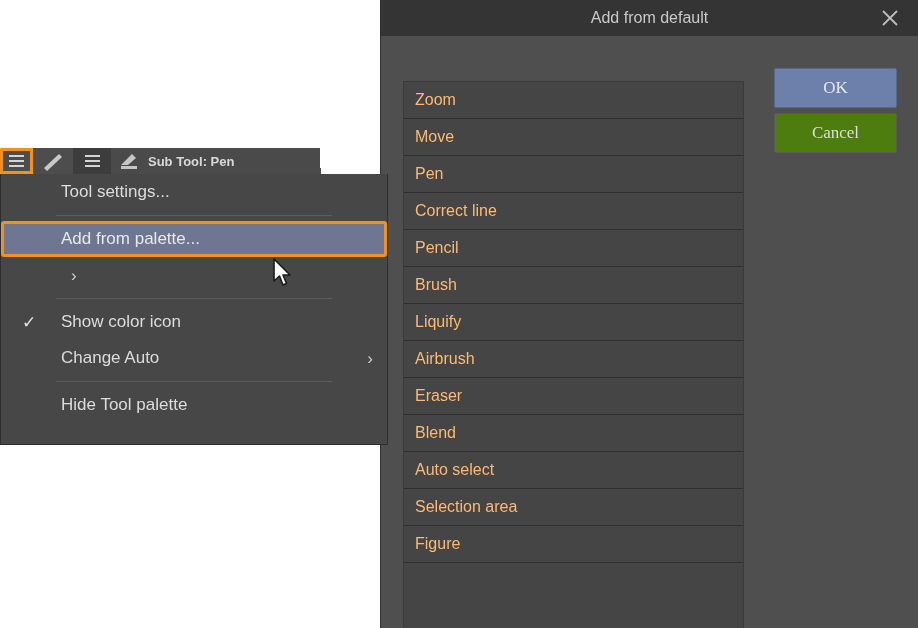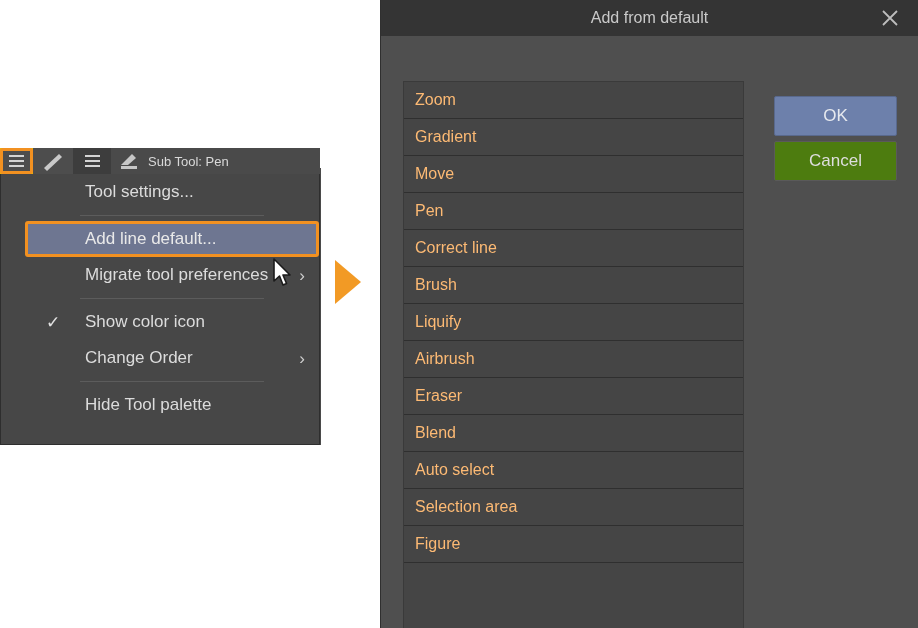--- a/index.html
+++ b/index.html
@@ -38,20 +38,21 @@
   
   #toolbar {
     position: absolute;
     left: 0;
     top: 148px;
     width: 320px;
     height: 26px;
     background: #eab308;
     display: flex;
     align-items: center;
+    font-weight: bold;
   }
   .tb-btn {
     height: 26px;
     display: flex;
     align-items: center;
     justify-content: center;
     flex: none;
   }
   #tb-hamburger-1 {
     width: 33px;
@@ -89,28 +90,27 @@
     color: #d9d9d9;
     font-size: 13px;
     white-space: nowrap;
   }
 
   
   #context-menu {
     position: absolute;
     left: 0;
     top: 174px;
-    width: 320px;
+    width: 388px;
     height: 271px;
     background: #474747;
     box-sizing: border-box;
     border: 1px solid #2e2e2e;
     border-top: none;
     z-index: 5;
-    padding-left: 24px;
   }
   .menu-item {
     position: relative;
     height: 36px;
     display: flex;
     align-items: center;
     color: #dcdcdc;
     font-size: 17px;
     box-sizing: border-box;
     padding-left: 60px;
@@ -241,22 +241,23 @@
   .list-row.selected {
     background: #6e7691;
     color: #e8e8e8;
     border-bottom: 1px solid #454545;
   }
 
   
   #dialog-buttons {
     position: absolute;
     left: 393px;
-    top: 60px;
+    top: 32px;
     width: 123px;
+    font-family: Liberation Serif, serif;
   }
   .dlg-btn {
     width: 123px;
     height: 40px;
     display: flex;
     align-items: center;
     justify-content: center;
     font-size: 17px;
     box-sizing: border-box;
     border-radius: 2px;
@@ -311,37 +312,36 @@
 <div id="context-menu">
 
   <div class="menu-item">
     <span class="mi-label">Tool settings...</span>
   </div>
 
 
   <div class="menu-sep"></div>
 
   <div class="menu-item selected">
-    <span class="mi-label">Add line default...</span>
+    <span class="mi-label">Add from palette...</span>
   </div>
 
   <div class="menu-item">
-    <span class="mi-label">Migrate tool preferences</span>
     <span class="mi-arrow">›</span>
   </div>
 
   <div class="menu-sep"></div>
 
   <div class="menu-item">
     <span class="mi-check">✓</span>
     <span class="mi-label">Show color icon</span>
   </div>
 
   <div class="menu-item">
-    <span class="mi-label">Change Order</span>
+    <span class="mi-label">Change Auto</span>
     <span class="mi-arrow">›</span>
   </div>
 
   <div class="menu-sep"></div>
 
   <div class="menu-item">
     <span class="mi-label">Hide Tool palette</span>
   </div>
 </div>
 
@@ -364,30 +364,30 @@
     </div>
   </div>
 
   <div id="dialog-body">
 
     <div id="tool-list-wrap">
       <div class="list-row">
           <span>Zoom</span>
         </div>
       <div class="list-row">
-          <span>Gradient</span>
-        </div>
-      <div class="list-row">
           <span>Move</span>
         </div>
       <div class="list-row">
           <span>Pen</span>
         </div>
       <div class="list-row">
           <span>Correct line</span>
+        </div>
+      <div class="list-row">
+          <span>Pencil</span>
         </div>
       <div class="list-row">
           <span>Brush</span>
         </div>
       <div class="list-row">
           <span>Liquify</span>
         </div>
       <div class="list-row">
           <span>Airbrush</span>
         </div>

